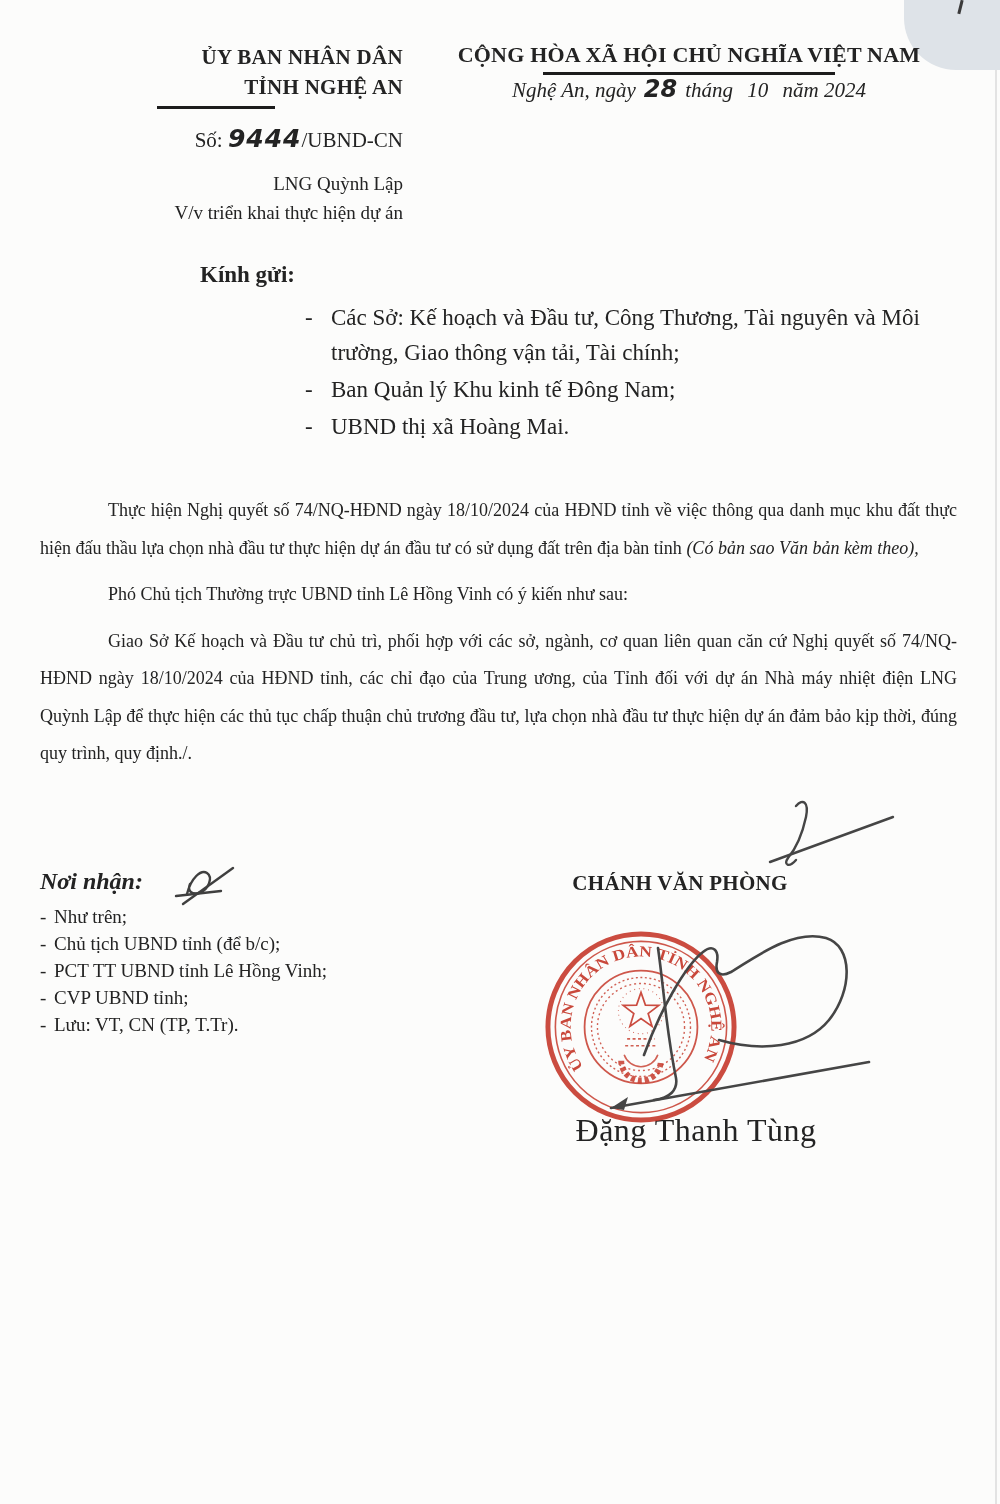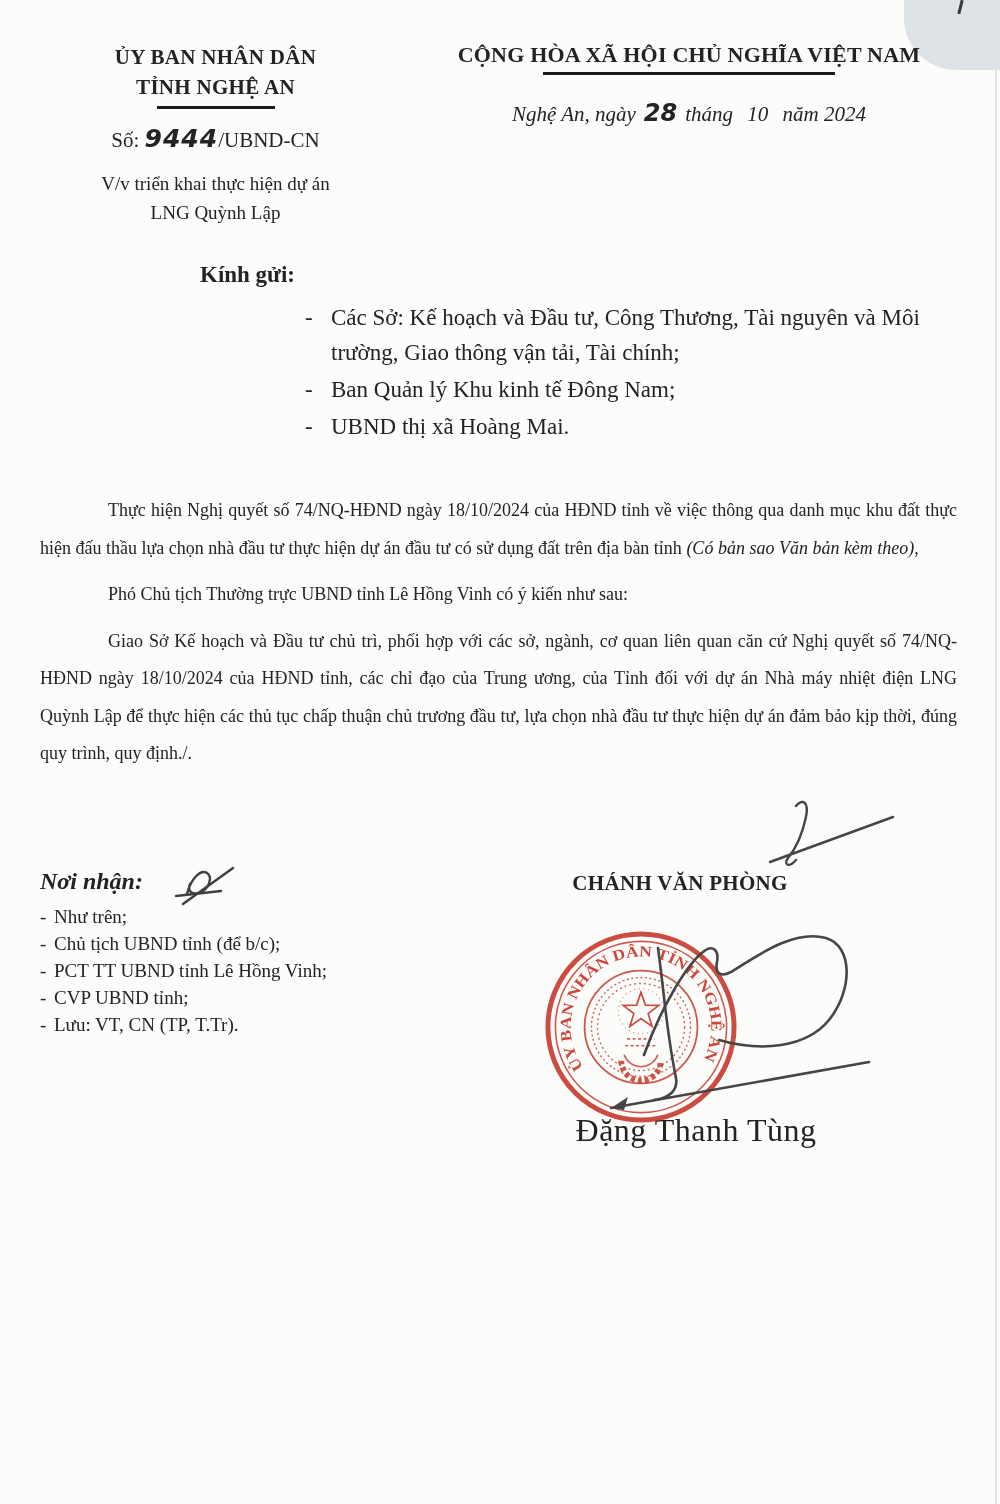--- a/index.html
+++ b/index.html
@@ -13,34 +13,34 @@
   body{font-family:"Liberation Serif","DejaVu Serif",serif;color:var(--text);}
   .paper{position:relative;width:1000px;height:1504px;background:var(--paper);overflow:hidden;}
 
   
   .edge-line{position:absolute;right:3px;top:0;height:100%;width:2px;background:#e3e3e3;}
   .corner-blob{position:absolute;right:0;top:0;width:96px;height:70px;background:#dee3e8;border-radius:0 0 0 52px;}
   .corner-tick{position:absolute;right:38px;top:0;width:3px;height:14px;background:#3a3a3a;transform:rotate(14deg);}
   .italic{font-style:italic;}
 
   
-  .hdr-left{position:absolute;left:28px;top:42px;width:375px;text-align:center;}
+  .hdr-left{position:absolute;left:28px;top:42px;width:375px;text-align:right;}
   .hdr-left .org{font-size:21px;font-weight:bold;line-height:30px;letter-spacing:.3px;}
   .rule{height:2.5px;background:#1c1c1c;margin:4px auto 0;}
   .rule-left{width:118px;}
   .doc-number{margin-top:15px;font-size:21px;}
   .hand{font-family:"DejaVu Sans",sans-serif;font-style:italic;font-weight:bold;}
   .hand-num{font-size:25px;letter-spacing:1px;}
   .subject{margin-top:16px;font-size:19px;line-height:29px;}
 
   .hdr-right{position:absolute;left:415px;top:42px;width:548px;text-align:center;}
   .motto1{font-size:22px;font-weight:bold;letter-spacing:.2px;}
   .motto2{font-size:22px;font-weight:bold;margin-top:4px;}
   .rule-right{width:292px;}
-  .dateline{margin-top:24px;font-size:21px;font-style:italic;}
+  .dateline{font-size:21px;font-style:italic;}
   .hand-day{font-size:24px;margin:0 8px;}
   .dl-sp{margin:0 9px;}
 
   
   .kinhgui{position:absolute;left:200px;top:262px;width:740px;}
   .kg-label{font-size:23px;font-weight:bold;}
   .kg-list{margin-top:12px;margin-left:105px;width:625px;font-size:23px;line-height:35px;}
   .kg-item{display:flex;margin-bottom:2px;}
   .kg-dash{width:26px;flex:none;}
   .kg-text{flex:1;}
@@ -77,22 +77,22 @@
 
   <div class="hdr-left">
     <div class="org">ỦY BAN NHÂN DÂN</div>
     <div class="org">TỈNH NGHỆ AN</div>
     <div class="rule rule-left"></div>
     <div class="doc-number">
       <span>Số:</span>
       <span class="hand hand-num">9444</span><span>/UBND-CN</span>
     </div>
     <div class="subject">
+      <div>LNG Quỳnh Lập</div>
       <div>V/v triển khai thực hiện dự án</div>
-      <div>LNG Quỳnh Lập</div>
     </div>
   </div>
 
   <div class="hdr-right">
     <div class="motto1">CỘNG HÒA XÃ HỘI CHỦ NGHĨA VIỆT NAM</div>
     <div class="rule rule-right"></div>
     <div class="dateline">
       <span>Nghệ An, ngày</span><span class="hand hand-day">28</span><span>tháng</span>
       <span class="dl-sp">10</span>
       <span>năm</span>

